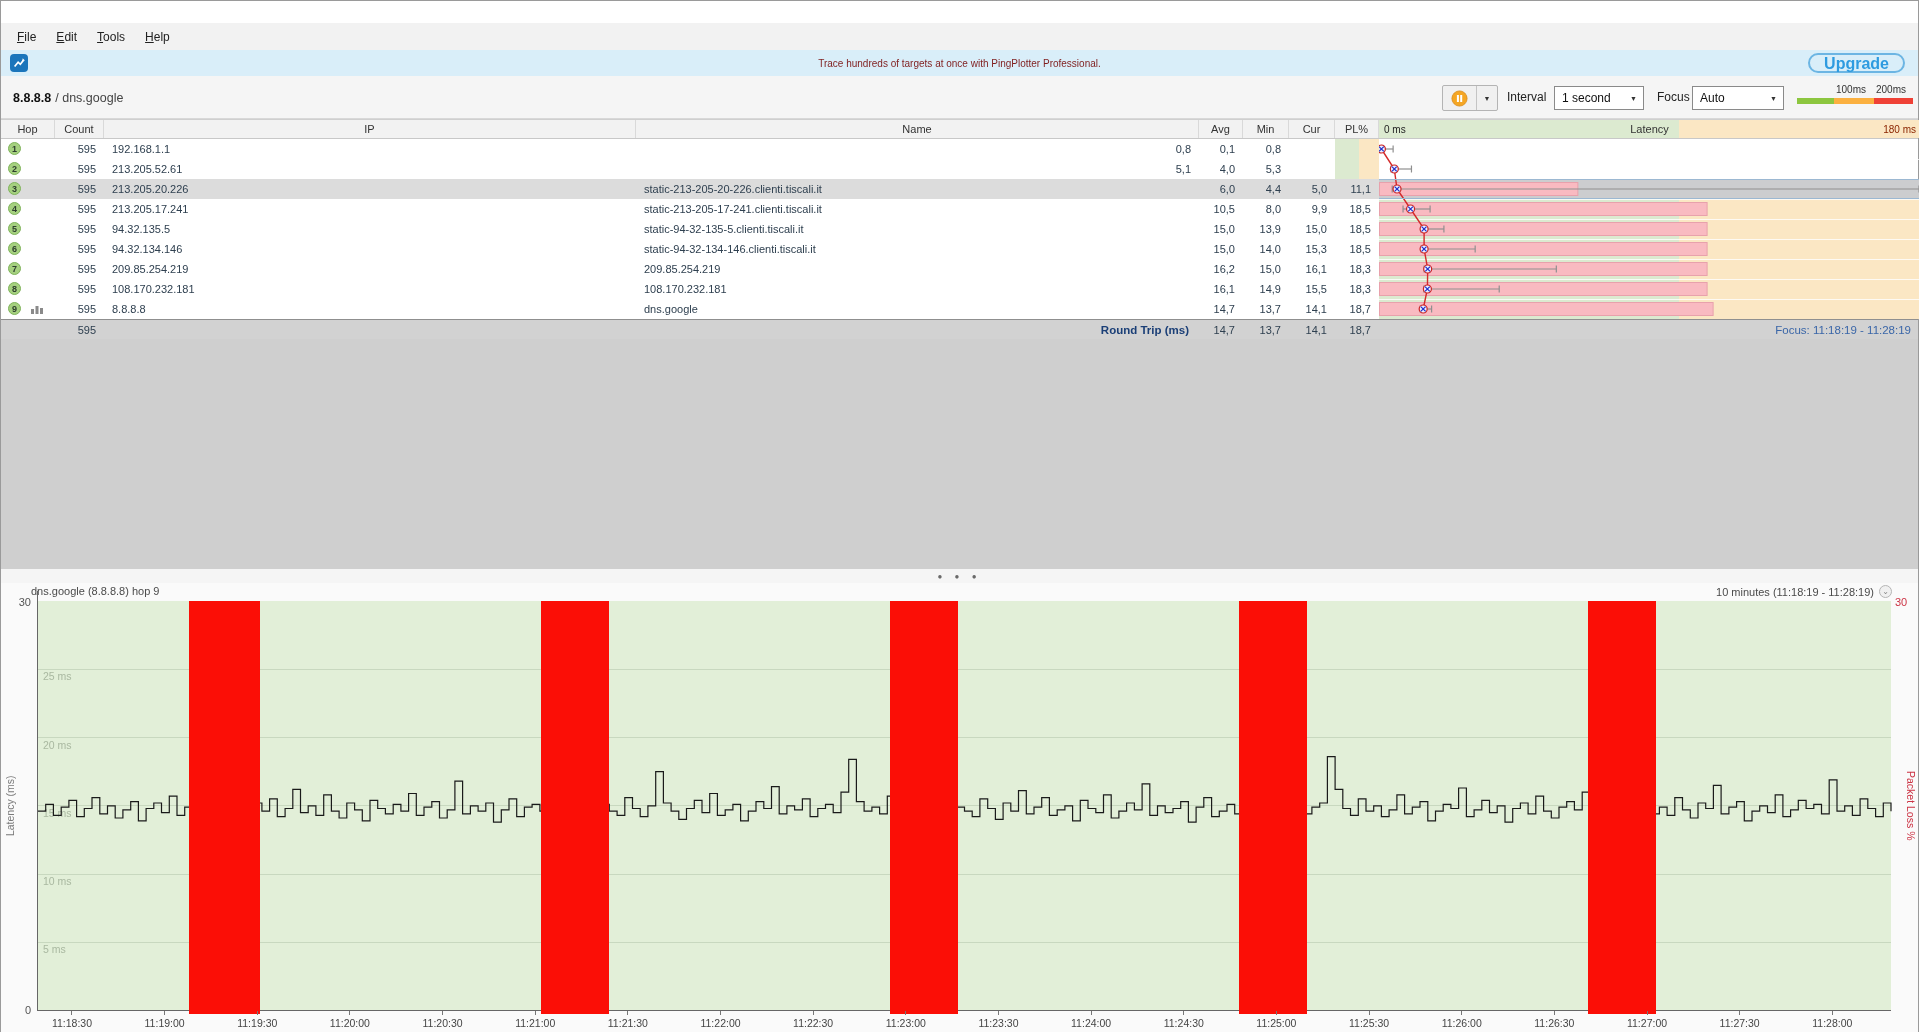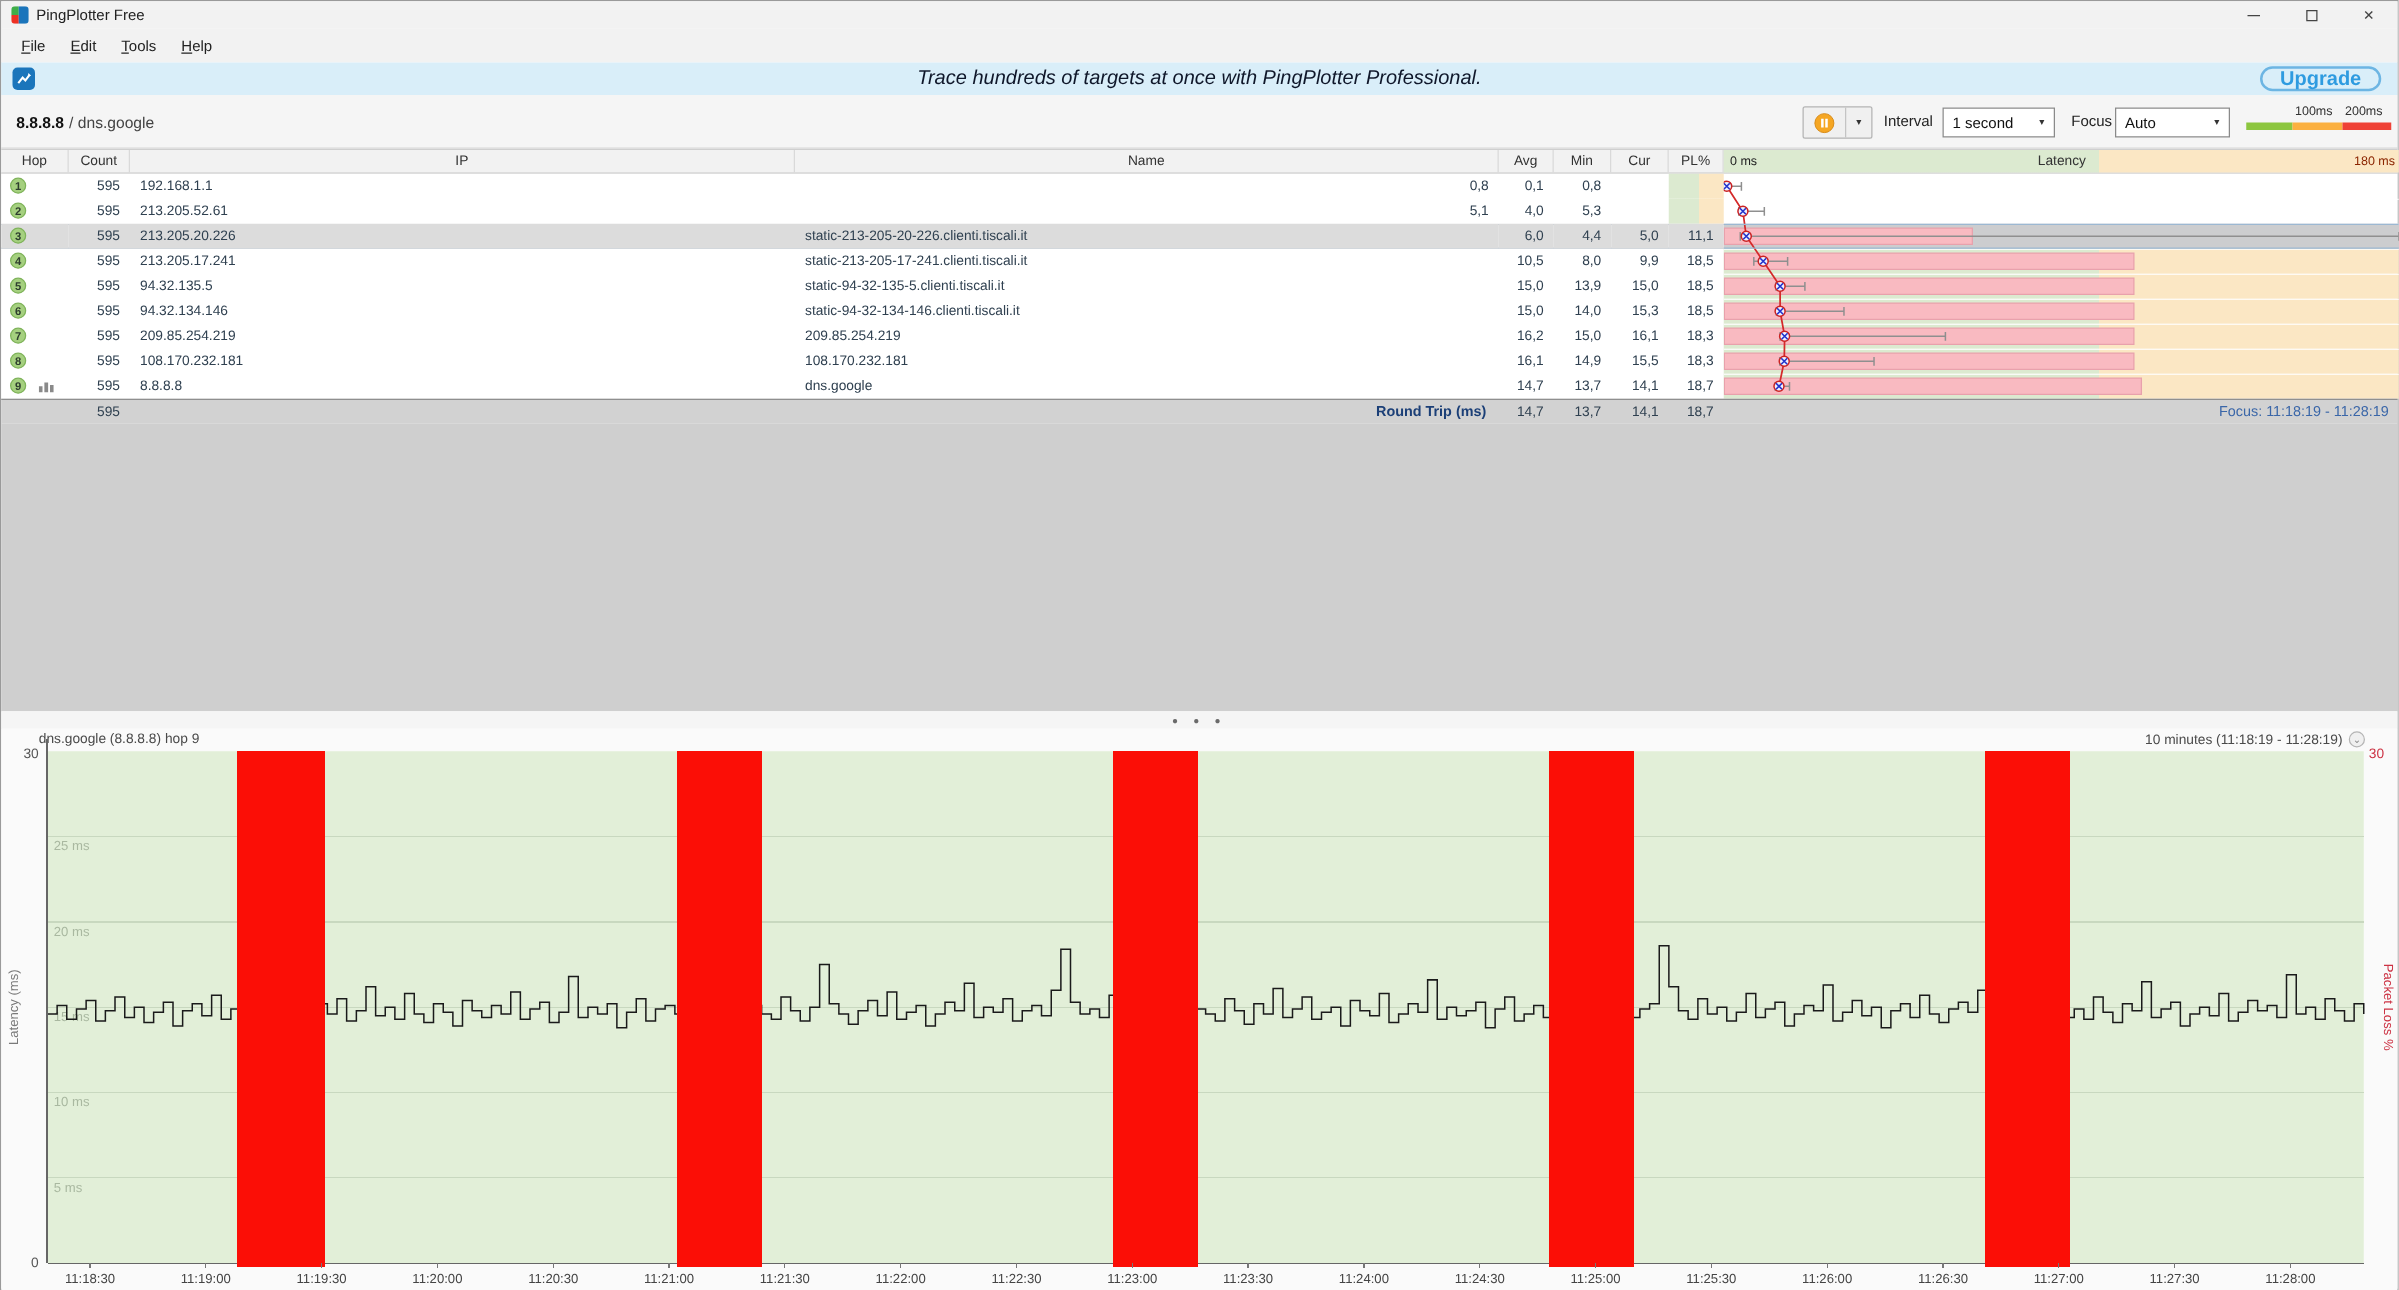--- a/index.html
+++ b/index.html
@@ -26,21 +26,21 @@
   .menubar { position:absolute; top:22px; left:0; width:100%; height:27px; background:#f2f2f2;
     display:flex; align-items:center; font-size:12px; padding-left:6px; }
   .menubar .mitem { padding:4px 10px; color:#222; }
   .menubar .mitem u { text-decoration:underline; }
 
   
   .banner { position:absolute; top:49px; left:0; width:100%; height:26px; background:#d9eef9;
     display:flex; align-items:center; }
   .banner-icon { position:absolute; left:9px; top:4px; width:18px; height:18px; border-radius:4px;
     background:#1b75bb; display:flex; align-items:center; justify-content:center; }
-  .banner-text { position:absolute; left:50%; transform:translateX(-50%); font-size:16px; color:#0f172a;font-style:italic; }
+  .banner-text { position:absolute; left:50%; transform:translateX(-50%); font-size:10px; color:#7f1d1d; }
   .upgrade { position:absolute; right:13px; top:3px; height:20px; padding:0 14px; background:transparent;
     border:2px solid #6cb5e3; border-radius:11px; color:#2e9be0; font-weight:bold; font-size:16px;
     font-family:inherit; cursor:pointer; }
 
   
   .targetbar { position:absolute; top:75px; left:0; width:100%; height:43px; background:#f5f5f5;
     border-bottom:1px solid #d8d8d8; }
   .target-name { position:absolute; left:12px; top:0; height:43px; display:flex; align-items:center;
     font-size:12.5px; color:#444; }
   .target-name .bold { font-weight:bold; color:#111; margin-right:4px; }
@@ -98,39 +98,20 @@
   .chev { width:13px; height:13px; border:1px solid #b5b5b5; border-radius:50%; margin-left:5px;
     display:flex; align-items:center; justify-content:center; color:#888; font-size:8px; line-height:1;
     background:#f0f0f0; }
   #tlsvg { position:absolute; top:0; left:0; }
 </style>
 </head>
 <body>
 
 <div id="app">
 
-  <div class="titlebar">
-    <span class="app-icon">
-        <i class="g"></i>
-        <i class="r"></i>
-        <i class="b"></i>
-      </span>
-    <span class="title">PingPlotter Free</span>
-    <div class="wincontrols">
-      <div class="winbtn">
-          <span class="min"></span>
-        </div>
-      <div class="winbtn">
-          <span class="max"></span>
-        </div>
-      <div class="winbtn">
-          <span>✕</span>
-        </div>
-    </div>
-  </div>
 
   <div class="menubar" id="menubar">
       <div class="mitem"><u>F</u>ile</div>
       <div class="mitem"><u>E</u>dit</div>
       <div class="mitem"><u>T</u>ools</div>
       <div class="mitem"><u>H</u>elp</div>
     </div>
 
   <div class="banner">
     <span class="banner-icon">

